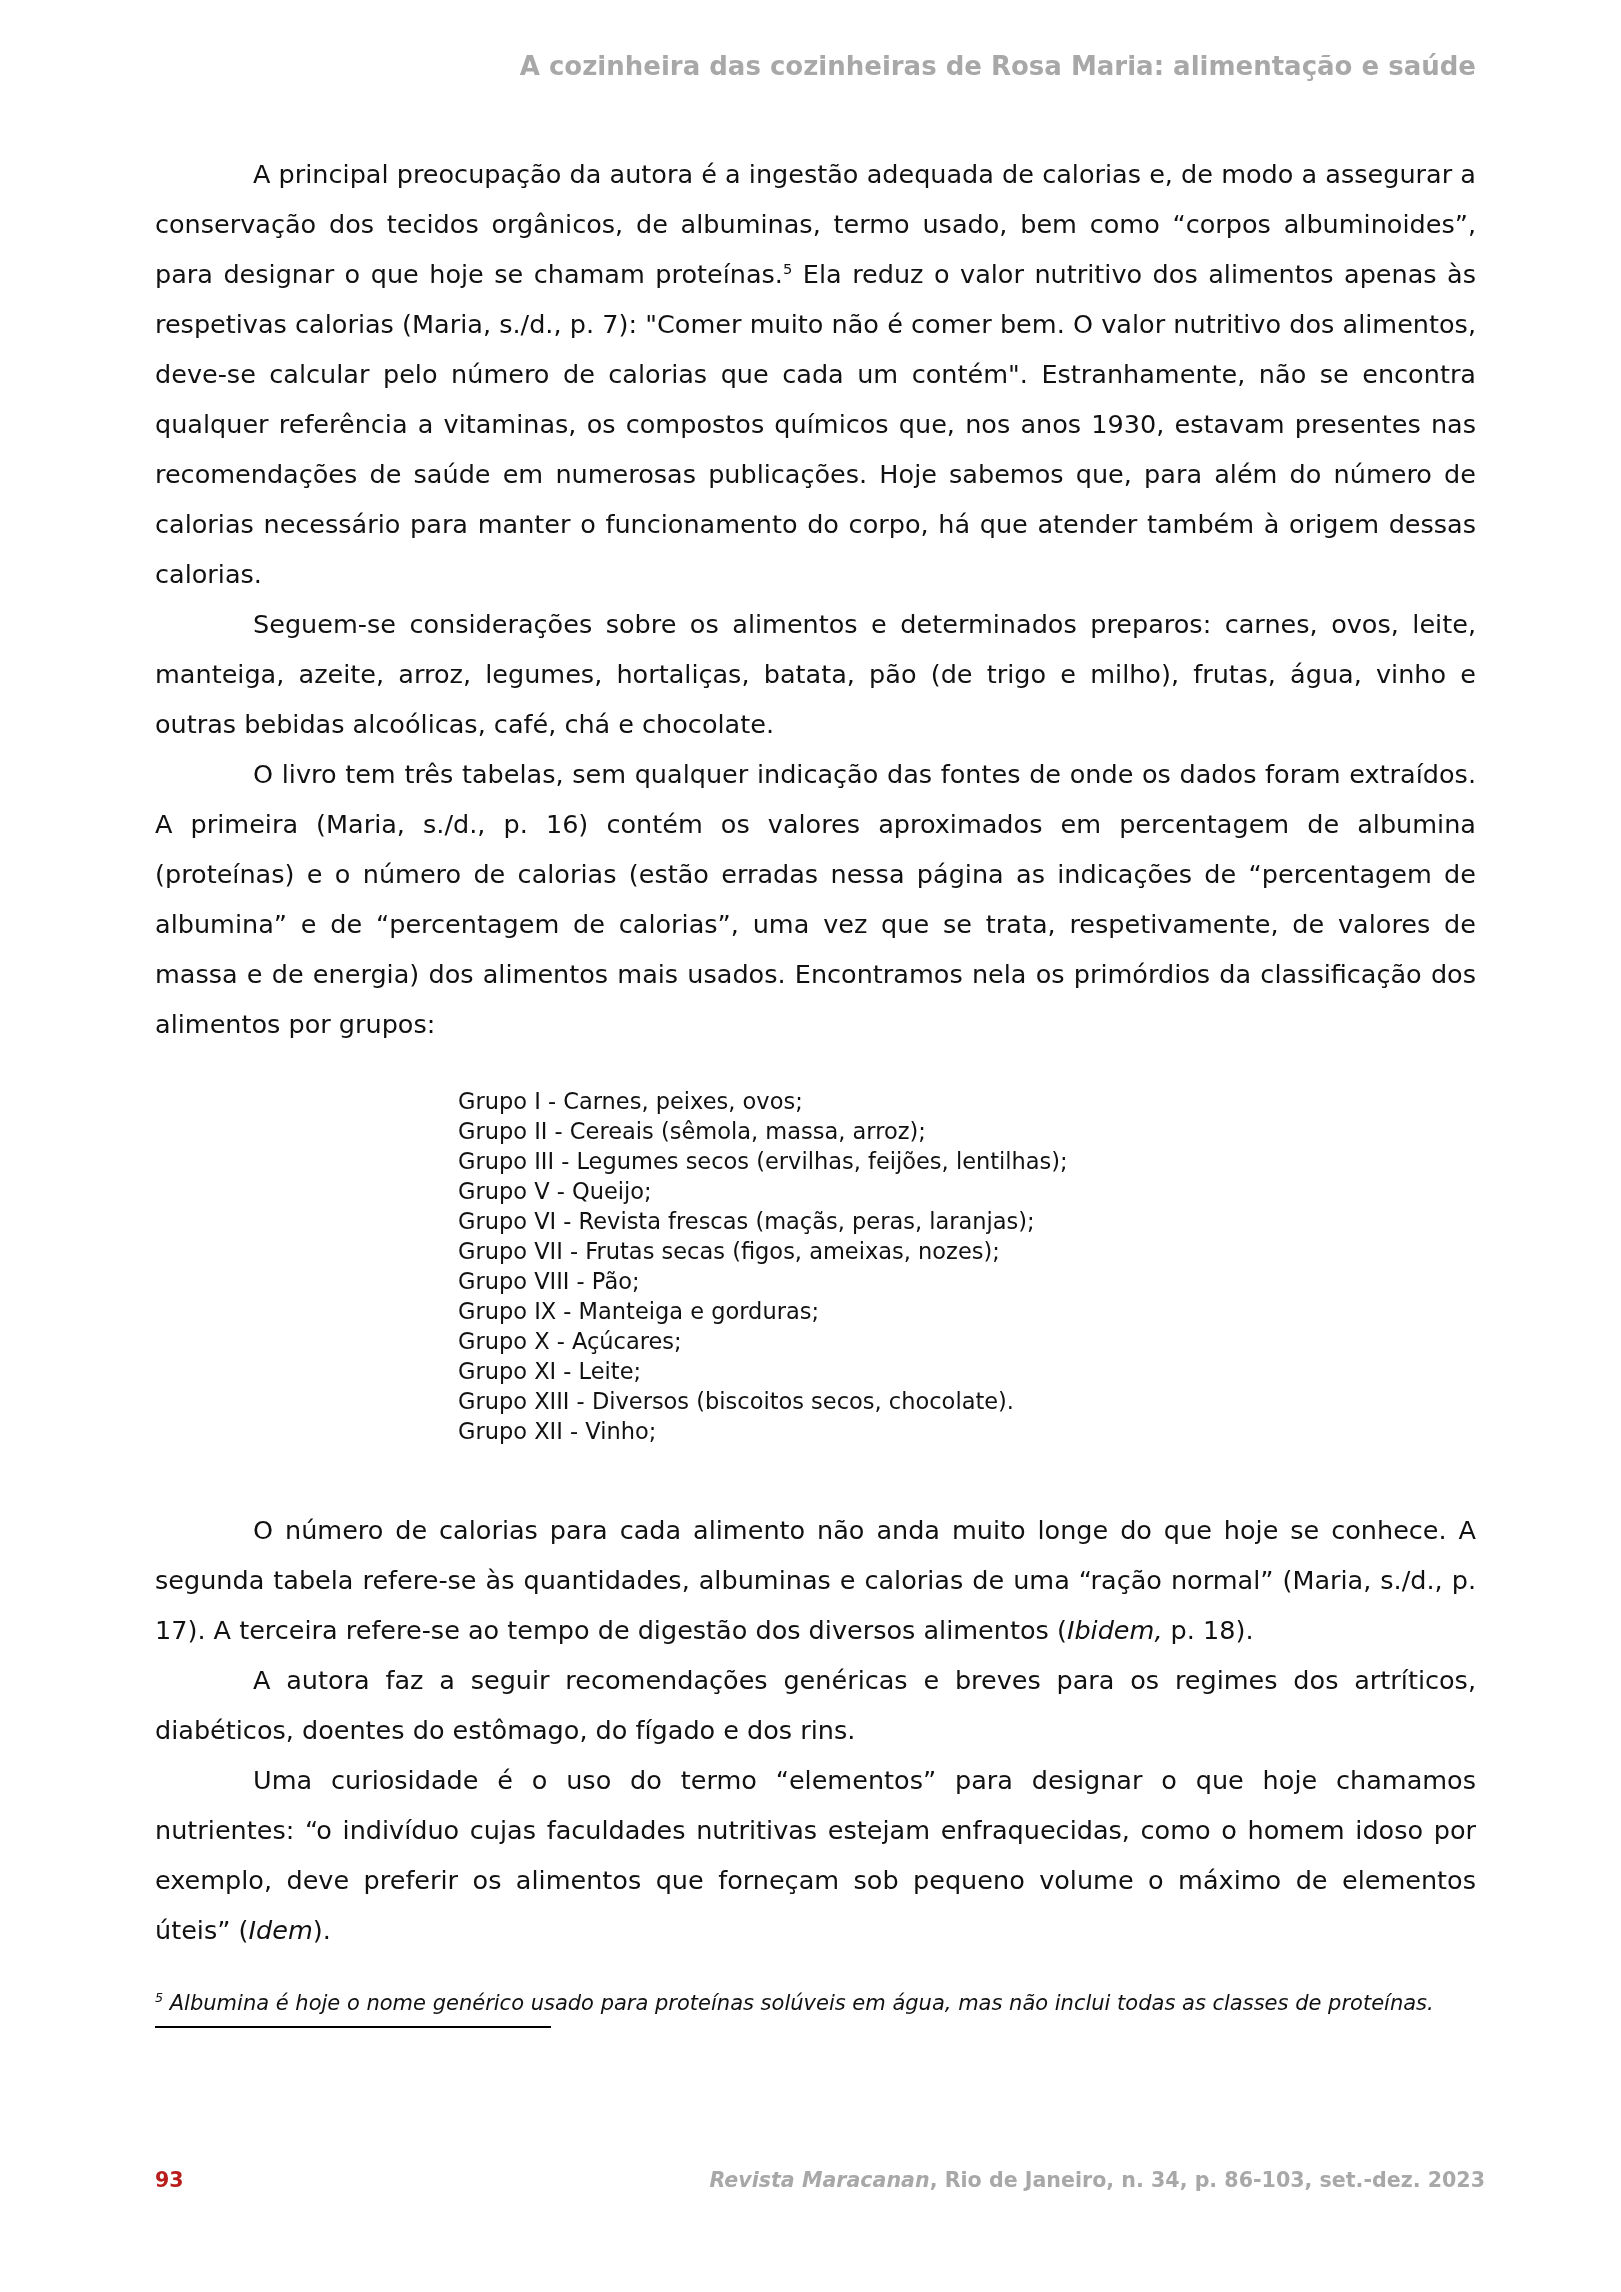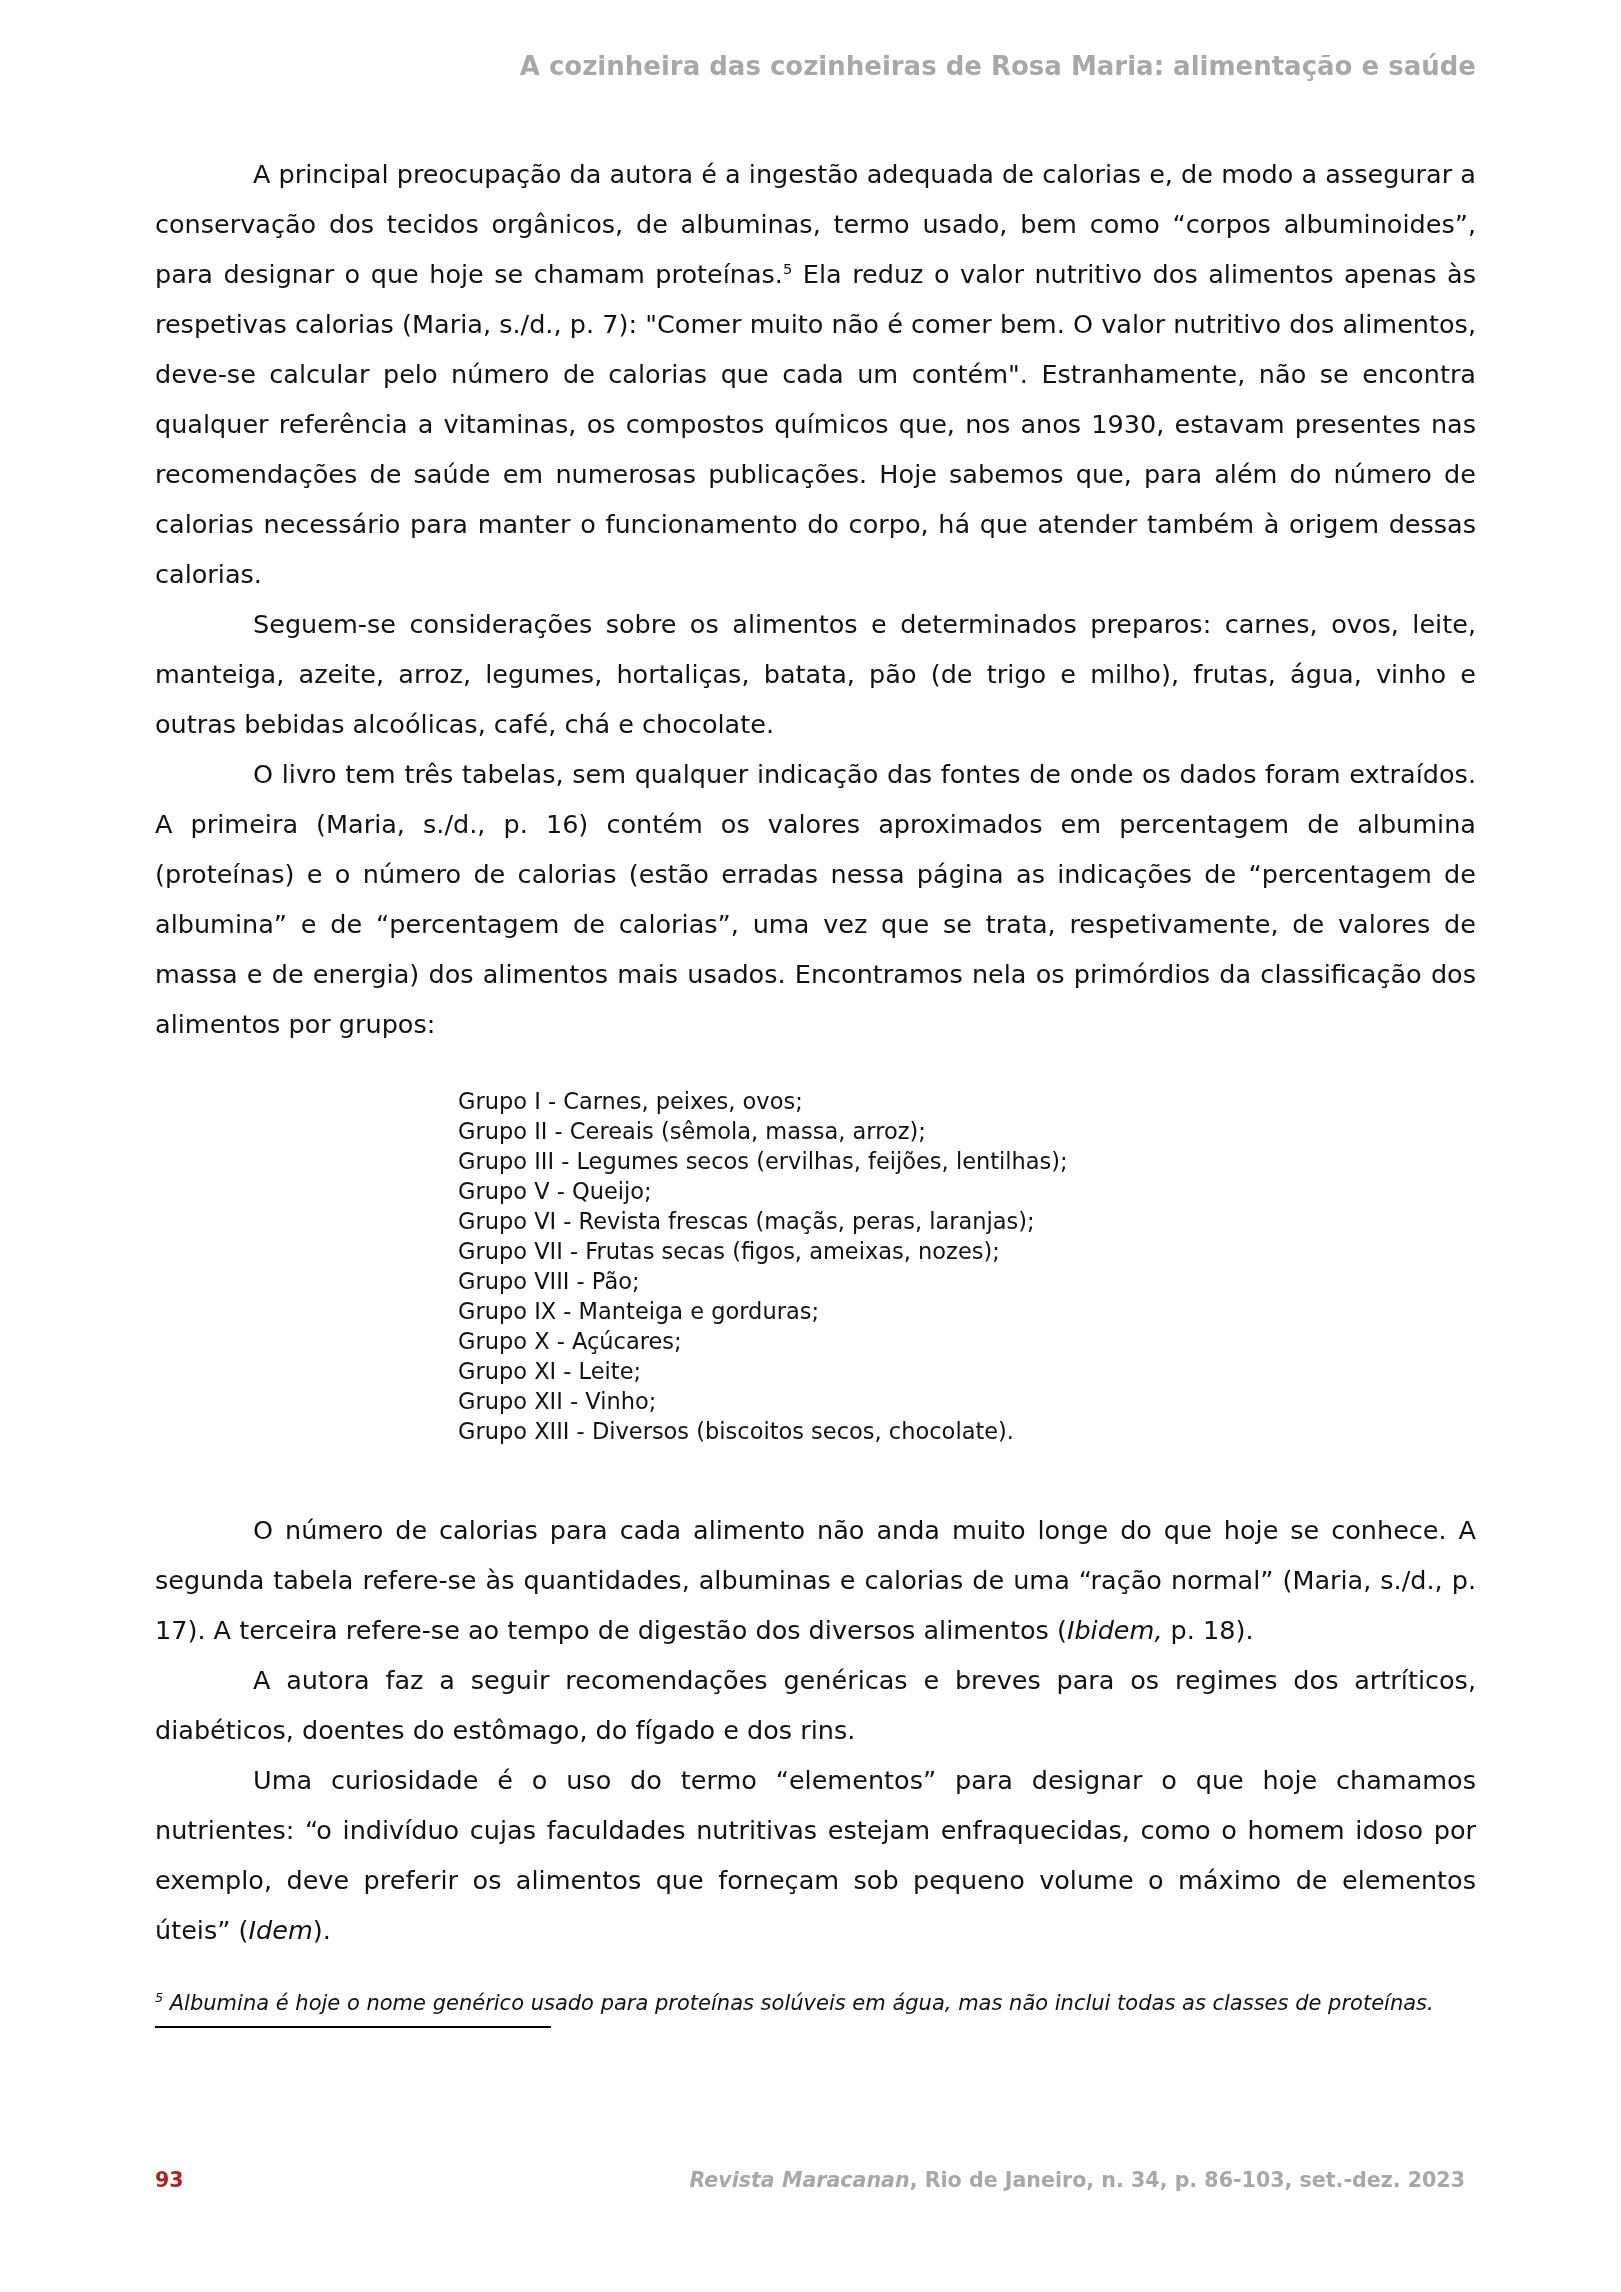--- a/index.html
+++ b/index.html
@@ -93,21 +93,21 @@
     .page-number {
       position: absolute;
       left: 155px;
       top: 2168px;
       font-weight: bold;
       font-size: 20.6px;
       color: #b91c1c;
     }
     .journal-footer {
       position: absolute;
-      right: 156px;
+      right: 136px;
       top: 2168px;
       font-weight: bold;
       font-size: 20.6px;
       color: #a8a8a8;
       white-space: nowrap;
     }
     .journal-footer em { font-style: italic; }
     em { font-style: italic; }
   </style>
 </head>
@@ -125,22 +125,22 @@
   <li>Grupo I - Carnes, peixes, ovos;</li>
   <li>Grupo II - Cereais (sêmola, massa, arroz);</li>
   <li>Grupo III - Legumes secos (ervilhas, feijões, lentilhas);</li>
   <li>Grupo V - Queijo;</li>
   <li>Grupo VI - Revista frescas (maçãs, peras, laranjas);</li>
   <li>Grupo VII - Frutas secas (figos, ameixas, nozes);</li>
   <li>Grupo VIII - Pão;</li>
   <li>Grupo IX - Manteiga e gorduras;</li>
   <li>Grupo X - Açúcares;</li>
   <li>Grupo XI - Leite;</li>
+  <li>Grupo XIII - Diversos (biscoitos secos, chocolate).</li>
   <li>Grupo XII - Vinho;</li>
-  <li>Grupo XIII - Diversos (biscoitos secos, chocolate).</li>
 </ul>
 
 <div class="body-text-2">
   <p><span>O número de calorias para cada alimento não anda muito longe do que hoje se conhece. A segunda tabela refere-se às quantidades, albuminas e calorias de uma “ração normal” (Maria, s./d., p. 17). A terceira refere-se ao tempo de digestão dos diversos alimentos (</span><em>Ibidem,</em><span> p. 18).</span></p>
   <p>A autora faz a seguir recomendações genéricas e breves para os regimes dos artríticos, diabéticos, doentes do estômago, do fígado e dos rins.</p>
   <p><span>Uma curiosidade é o uso do termo “elementos” para designar o que hoje chamamos nutrientes: “o indivíduo cujas faculdades nutritivas estejam enfraquecidas, como o homem idoso por exemplo, deve preferir os alimentos que forneçam sob pequeno volume o máximo de elementos úteis” (</span><em>Idem</em><span>).</span></p>
 </div>
 
 <div class="footnote-rule"></div>
 

